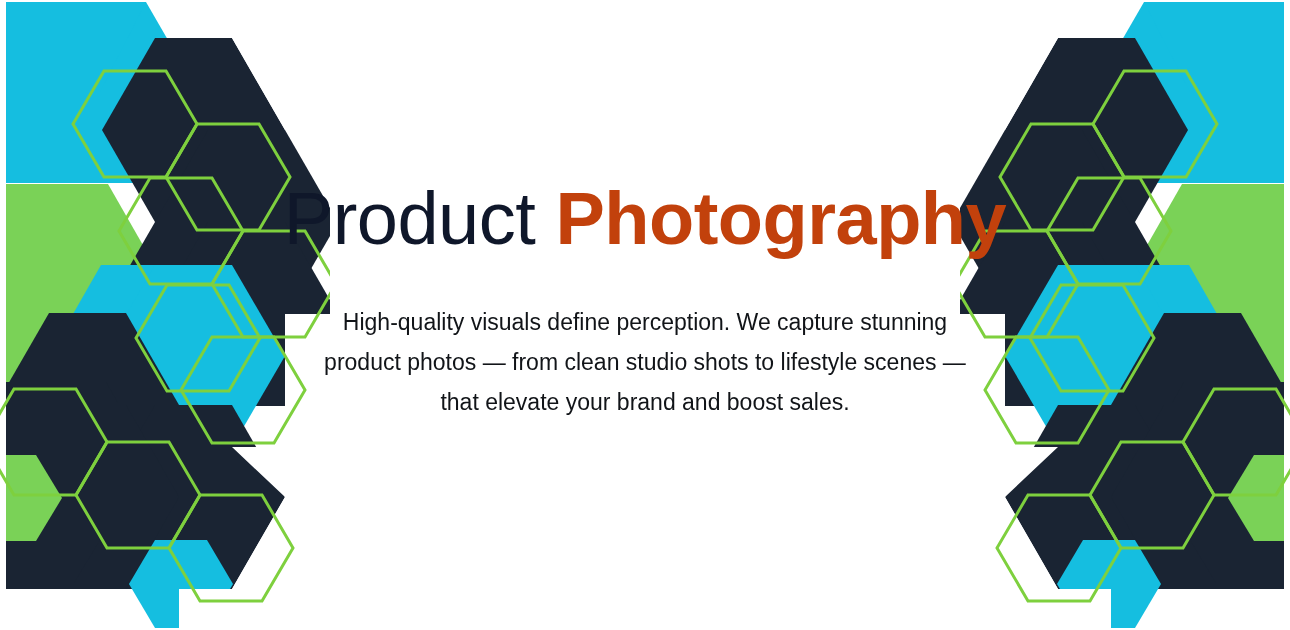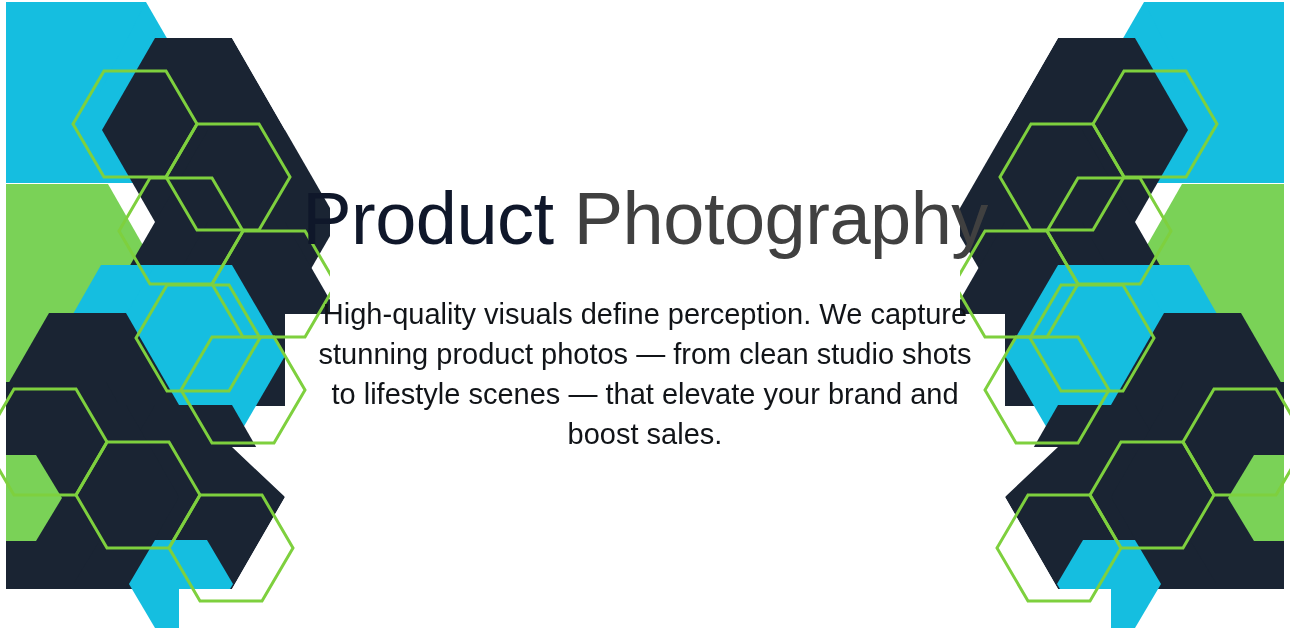--- a/index.html
+++ b/index.html
@@ -46,29 +46,29 @@
     line-height: 1.0;
     letter-spacing: -0.5px;
     white-space: nowrap;
     text-align: center;
   }
   #title .thin {
     font-weight: 400;
     color: #0f172a;
   }
   #title .bold {
-    font-weight: 400;
-    color: #404040;
+    font-weight: 700;
+    color: #c2410c;
   }
   #subtitle {
-    margin: 0;
+    margin: 8px;
     padding-top: 38px;
     width: 660px;
     text-align: center;
-    font-size: 29px;
+    font-size: 23px;
     line-height: 40px;
     font-weight: 400;
     color: #111418;
   }
 </style>
 </head>
 <body>
 
 <div id="banner">
 

